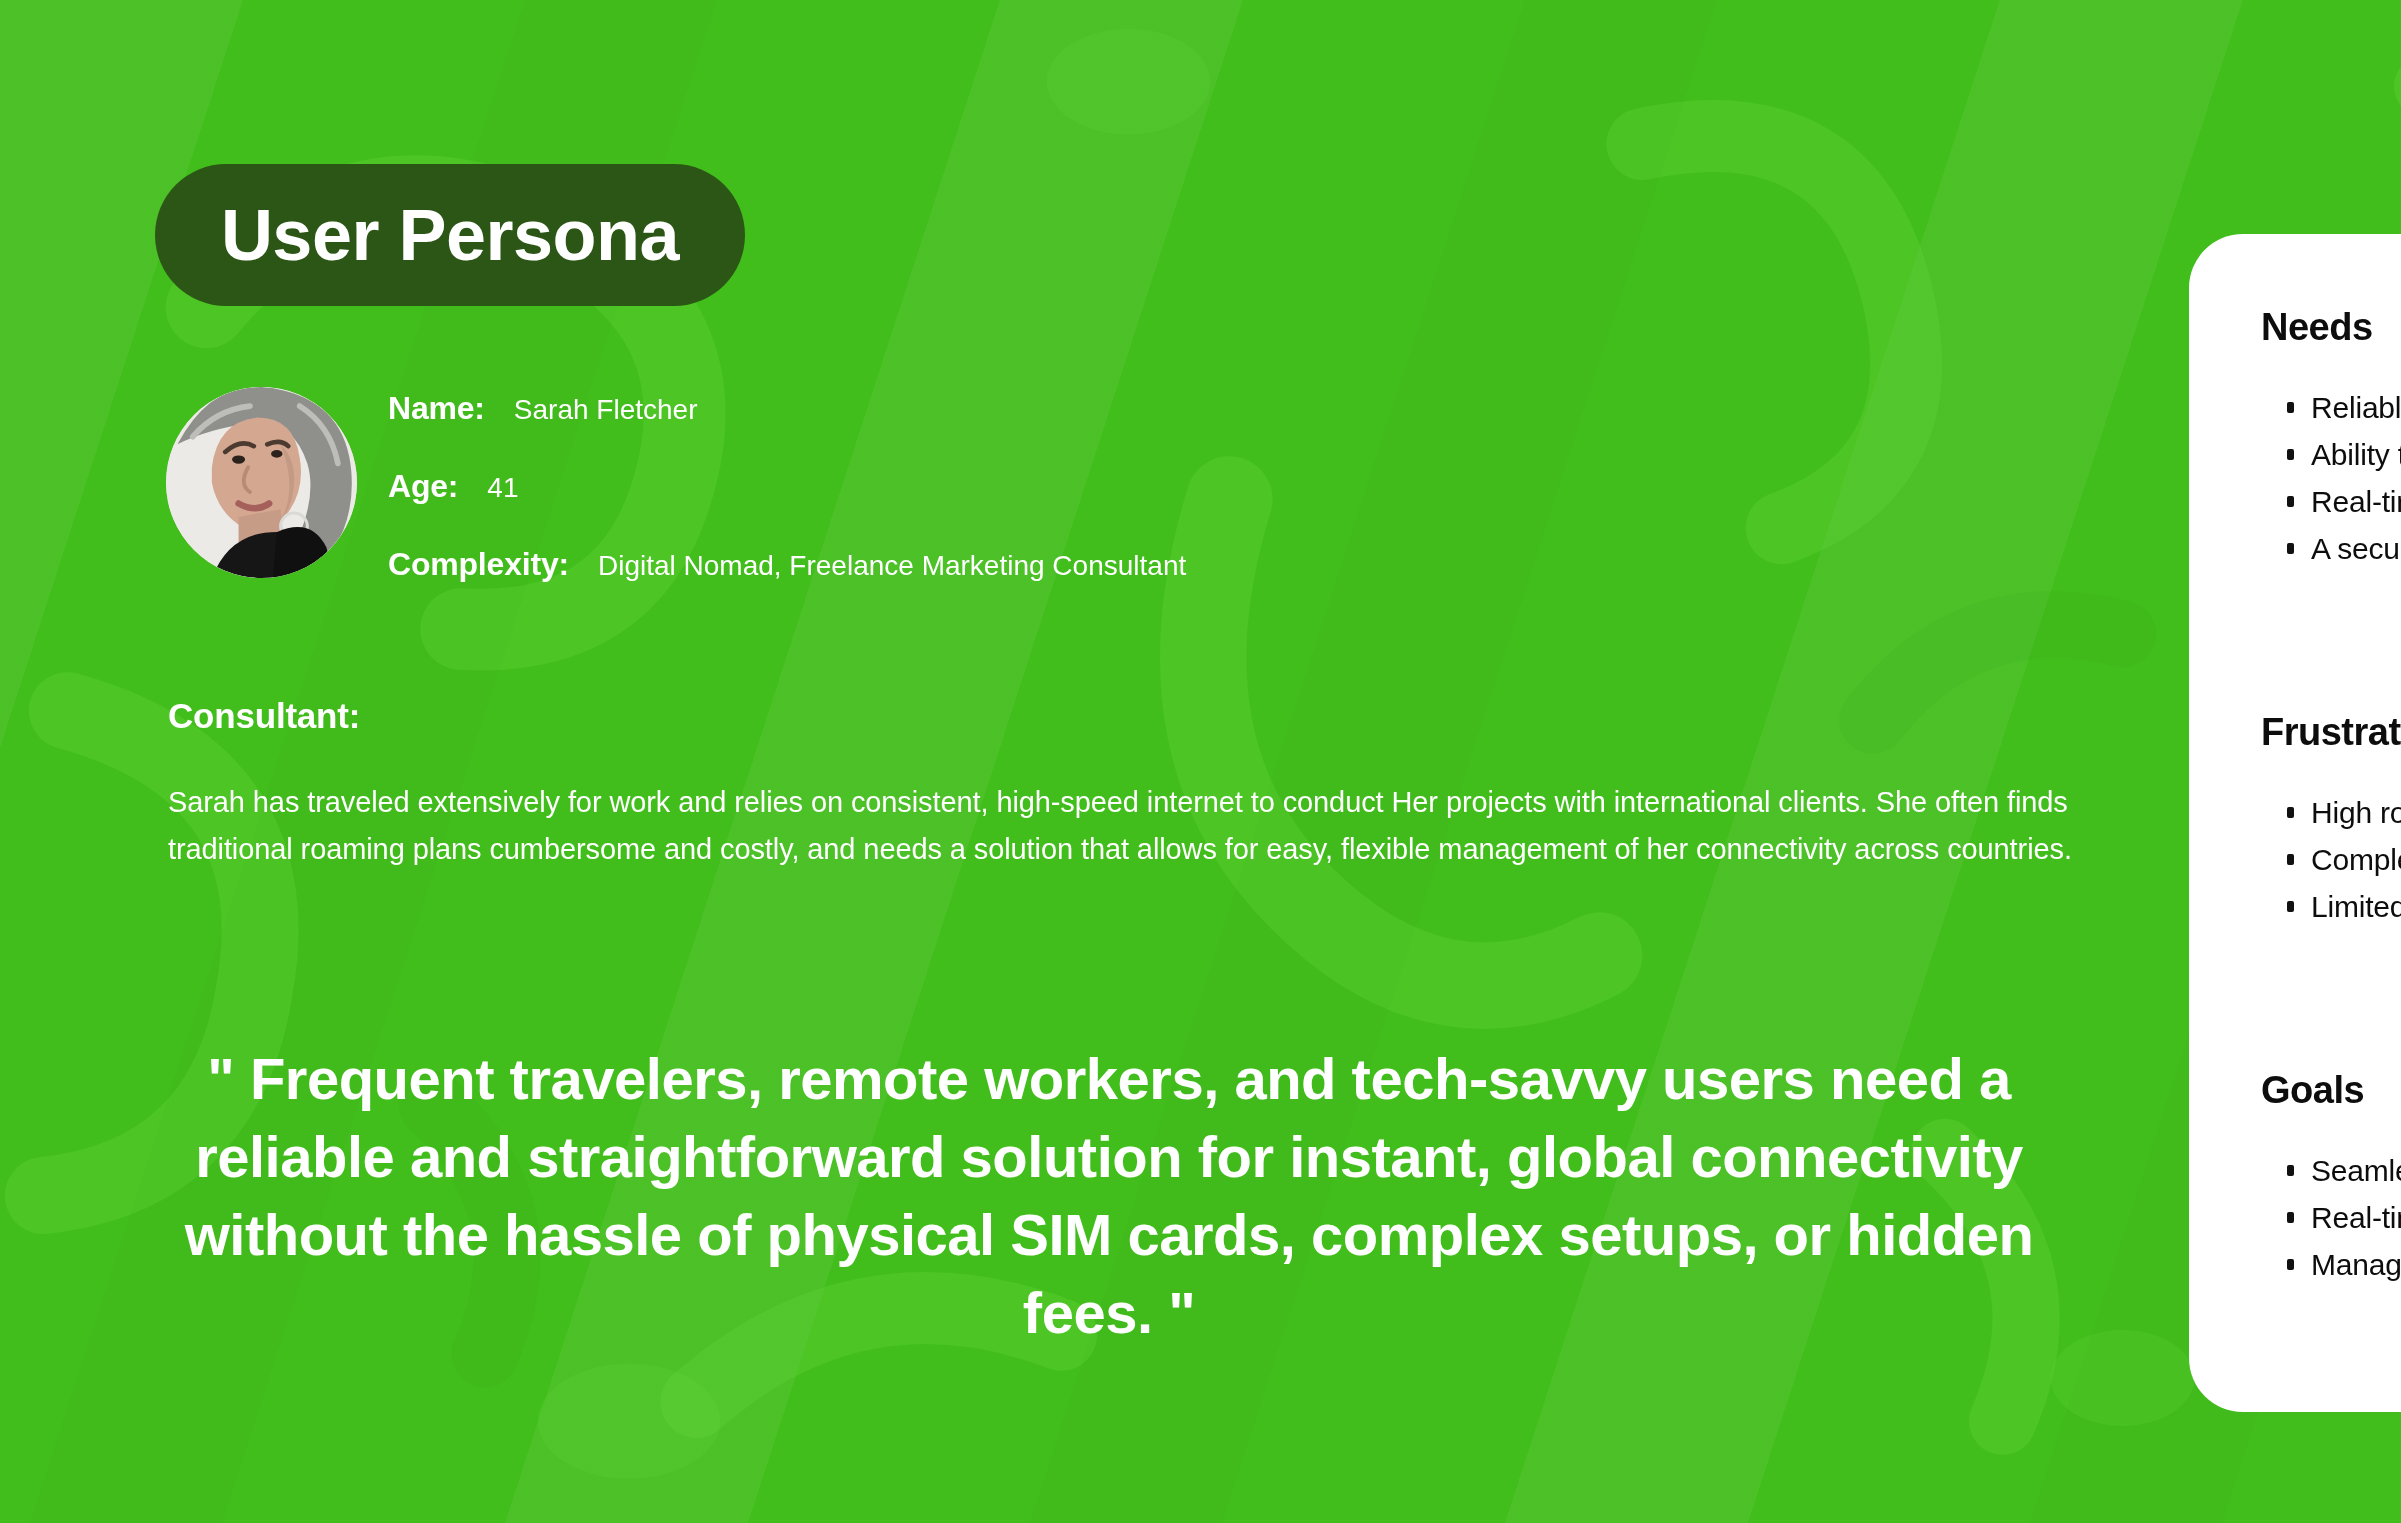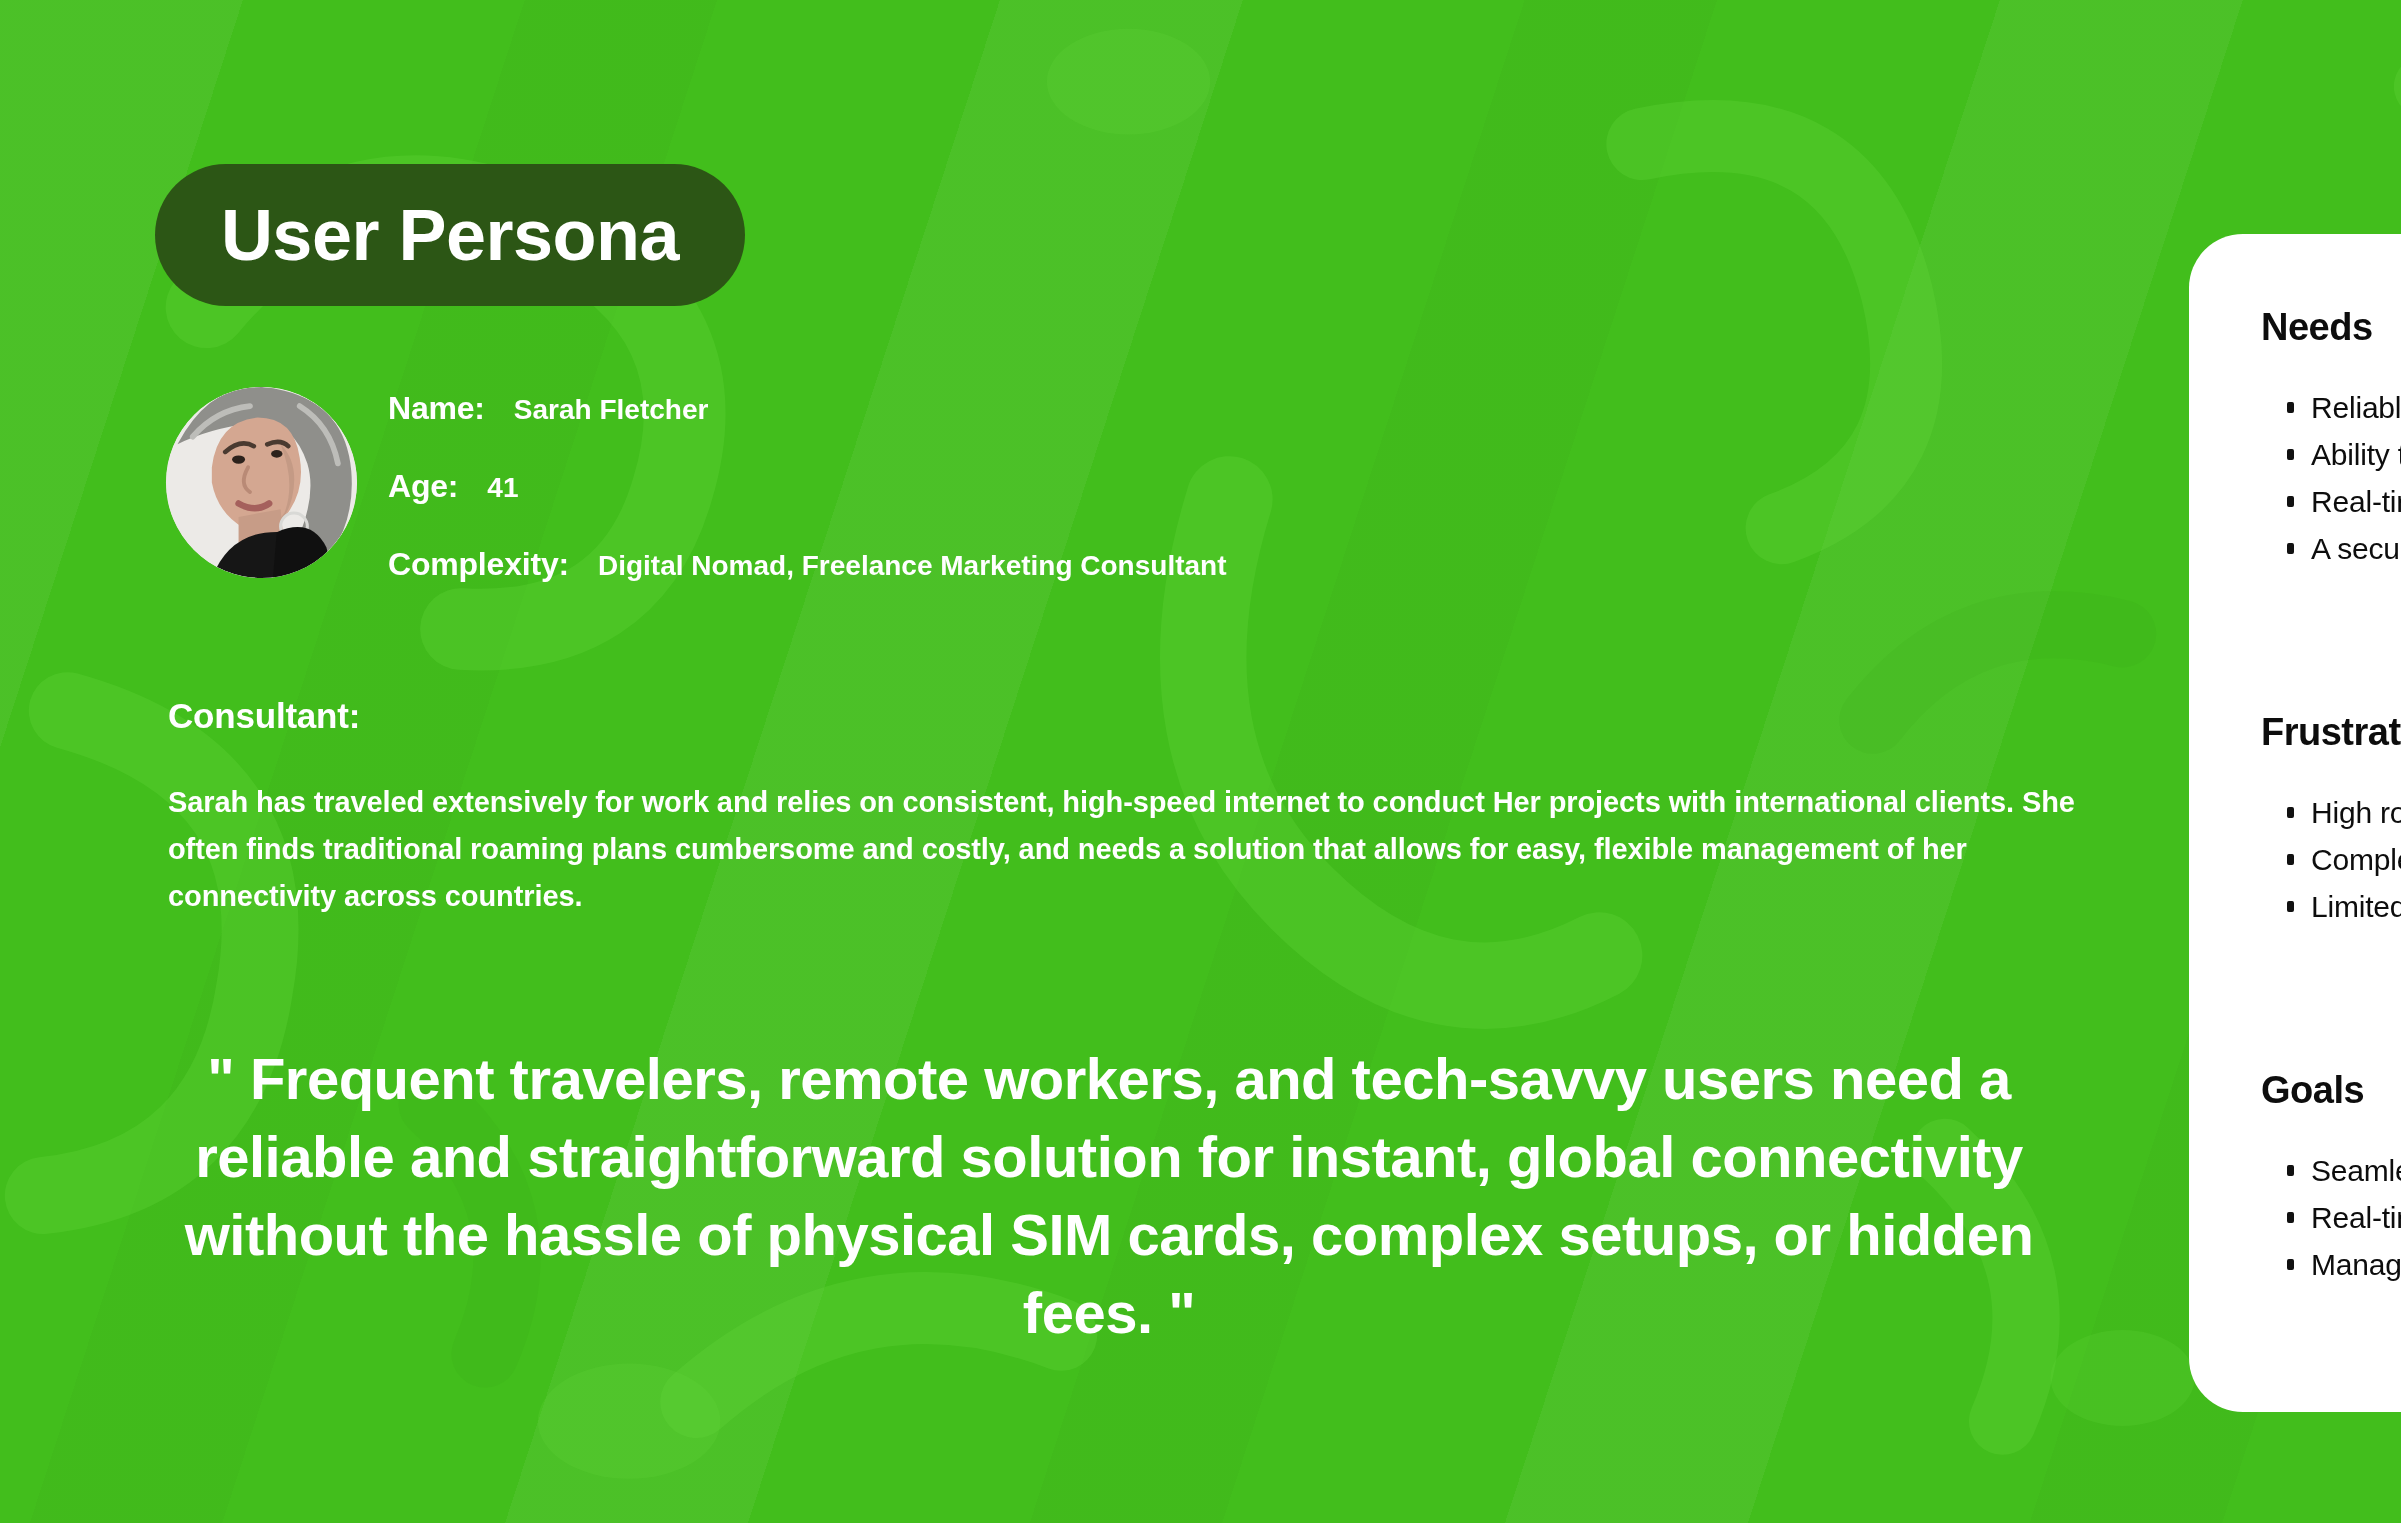--- a/index.html
+++ b/index.html
@@ -36,30 +36,30 @@
     position:absolute;left:166px;top:387px;width:191px;height:191px;
     border-radius:50%;overflow:hidden;background:#eceae7;
   }
   .avatar svg{display:block;width:100%;height:100%;}
   .fields{
     position:absolute;left:388px;top:390px;
     display:flex;flex-direction:column;gap:41px;
   }
   .field-row{display:flex;align-items:baseline;gap:29px;white-space:nowrap;}
   .f-label{color:#ffffff;font-weight:700;font-size:32px;letter-spacing:-0.2px;}
-  .f-value{color:#ffffff;font-weight:700;font-size:28px;letter-spacing:0;}
+  .f-value{color:#ffffff;font-weight:400;font-size:28px;letter-spacing:0;}
 
   
   .bg-heading{
     position:absolute;left:168px;top:696px;margin:0;
     color:#ffffff;font-size:35px;font-weight:700;letter-spacing:-0.2px;
   }
   .bg-text{
     position:absolute;left:168px;top:779px;width:1912px;margin:0;
-    color:#ffffff;font-size:29px;font-weight:700;line-height:47px;letter-spacing:-0.1px;
+    color:#ffffff;font-size:29px;font-weight:400;line-height:47px;letter-spacing:-0.1px;
   }
 
   
   .quote{
     position:absolute;left:158px;top:1040px;width:1902px;
     color:#ffffff;font-size:58px;font-weight:700;line-height:78px;
     text-align:center;letter-spacing:-0.5px;
   }
 
   

